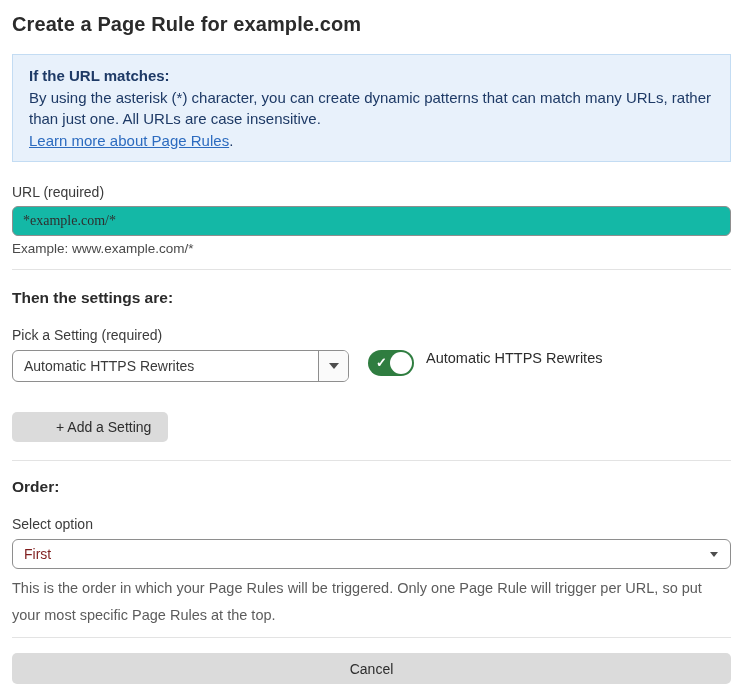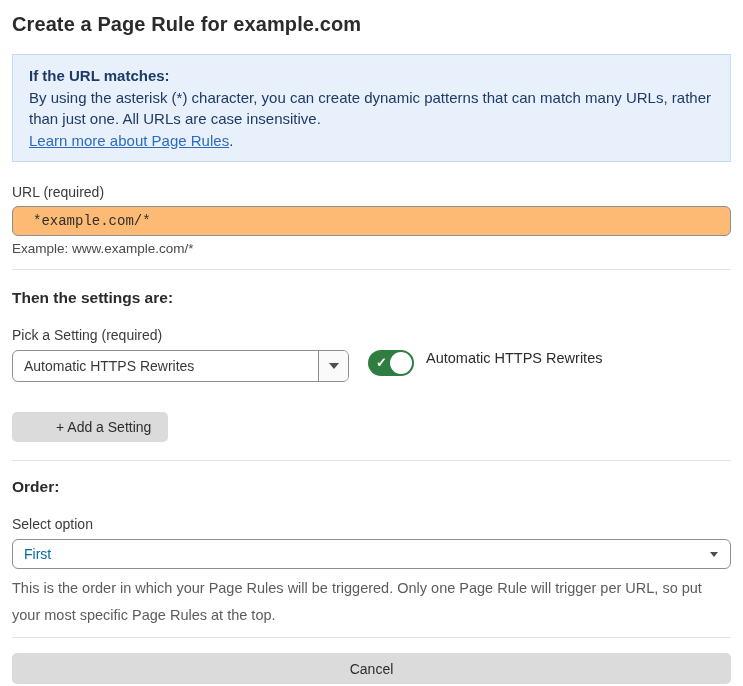--- a/index.html
+++ b/index.html
@@ -42,25 +42,25 @@
     color: #3b3b3b;
     line-height: 16px;
   }
   .url-input {
     display: block;
     width: 100%;
     margin-top: 6px;
     height: 30px;
     border: 1px solid #8e8e8e;
     border-radius: 6px;
-    padding: 0 20px;
-    font-family: Liberation Mono, monospace;
+    padding: 0 10px;
+    font-family: Liberation Serif, serif;
     font-size: 14px;
     color: #2f2f2f;
-    background: #fdba74;
+    background: #14b8a6;
     outline: none;
   }
   .helper-text {
     margin-top: 5px;
     font-size: 13.5px;
     color: #4a4a4a;
     line-height: 16px;
   }
   .divider {
     border: none;
@@ -183,21 +183,21 @@
     width: 100%;
     height: 30px;
     border: 1px solid #8e8e8e;
     border-radius: 6px;
     background: #ffffff;
     display: flex;
     align-items: center;
     justify-content: space-between;
     padding: 0 12px 0 11px;
     font-size: 14px;
-    color: #0369a1;
+    color: #7f1d1d;
     cursor: pointer;
   }
   .order-help {
     margin-top: 6px;
     font-size: 14.5px;
     line-height: 27px;
     color: #5c5c5c;
     max-width: 719px;
   }
   .footer-buttons {

